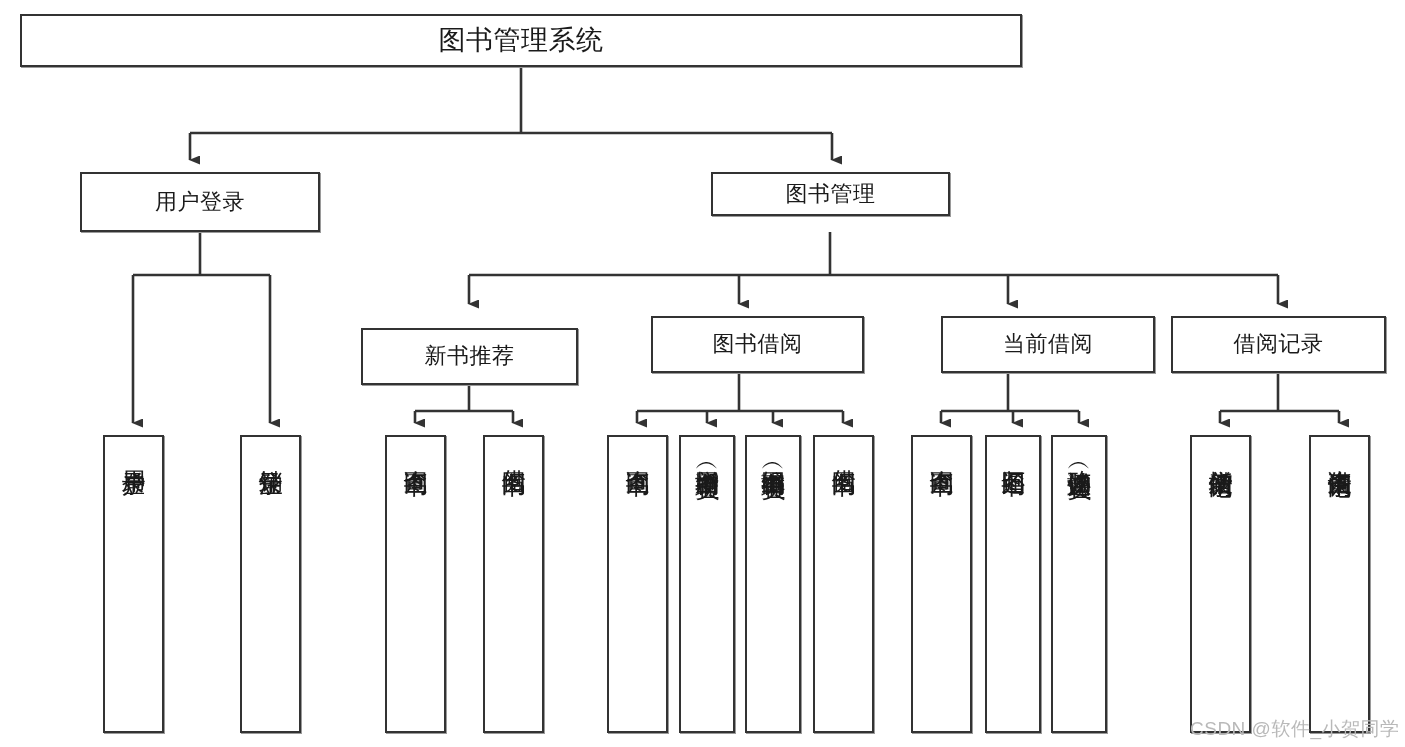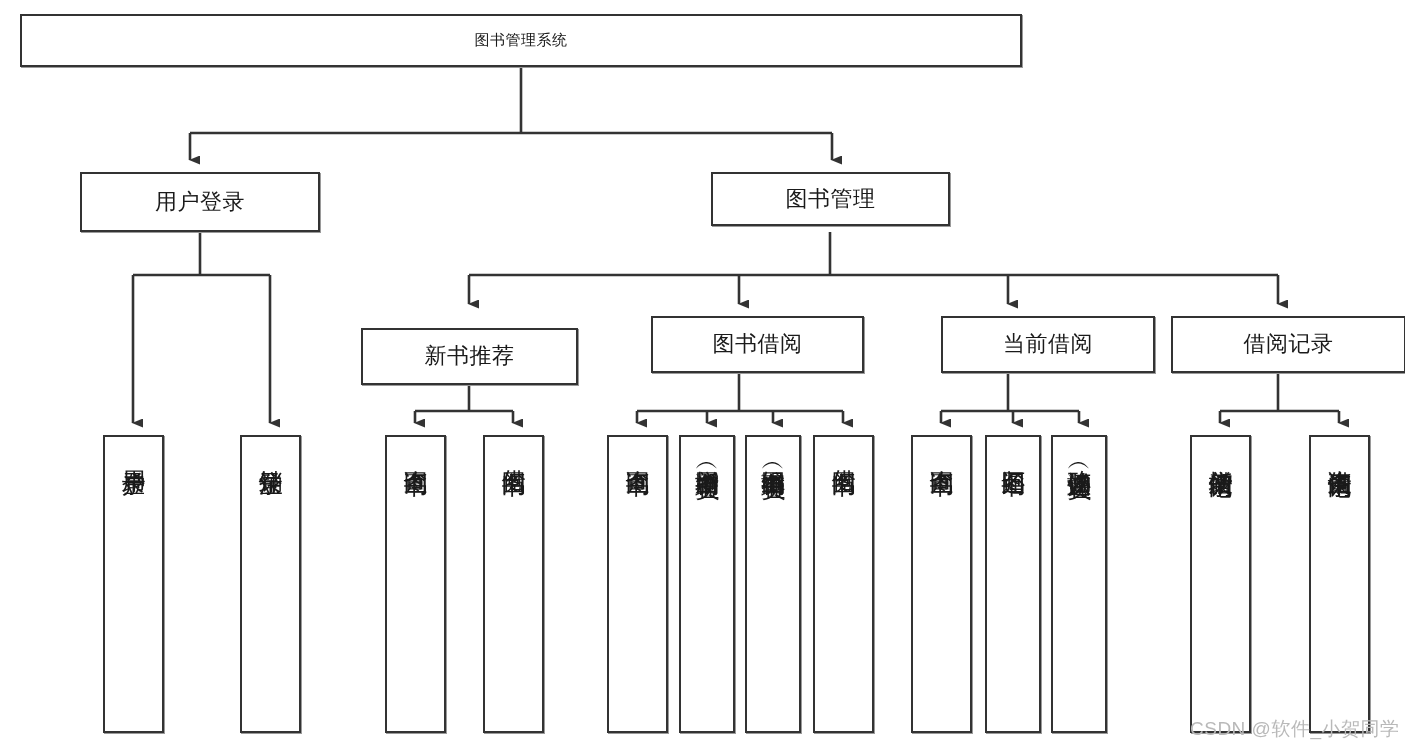--- a/index.html
+++ b/index.html
@@ -36,21 +36,21 @@
     justify-content: center;
     color: #1a1a1a;
     z-index: 2;
   }
   .node .label {
     display: block;
     text-align: center;
     line-height: 1.12;
     letter-spacing: 0.5px;
   }
-  .node.root .label { font-size: 15px; }
+  .node.root .label { font-size: 27px; }
   .node.lvl1 .label { font-size: 22px; }
   .node.lvl2 .label { font-size: 22px; }
   .node.leaf {
     align-items: flex-start;
     padding-top: 14px;
   }
   .node.leaf .label {
     writing-mode: vertical-rl;
     text-orientation: upright;
     font-size: 24px;
@@ -122,34 +122,34 @@
     </g>
   </svg>
 
   <div class="node root" style="left:20px; top:14px; width:1002px; height:53px;">
     <span class="label">图书管理系统</span>
   </div>
 
   <div class="node lvl1" style="left:80px; top:172px; width:240px; height:60px;">
     <span class="label">用户登录</span>
   </div>
-  <div class="node lvl1" style="left:711px; top:172px; width:239px; height:54px;">
+  <div class="node lvl1" style="left:711px; top:172px; width:239px; height:44px;">
     <span class="label">图书管理</span>
   </div>
 
   <div class="node lvl2" style="left:361px; top:328px; width:217px; height:57px;">
     <span class="label">新书推荐</span>
   </div>
   <div class="node lvl2" style="left:633px; top:316px; width:213px; height:57px;margin-left:18px;">
     <span class="label">图书借阅</span>
   </div>
   <div class="node lvl2" style="left:901px; top:316px; width:214px; height:57px;margin-left:40px;">
     <span class="label">当前借阅</span>
   </div>
-  <div class="node lvl2" style="left:1171px; top:316px; width:235px; height:57px;">
+  <div class="node lvl2" style="left:1171px; top:316px; width:215px; height:57px;">
     <span class="label">借阅记录</span>
   </div>
 
   <div class="node leaf" style="left:103px; top:435px; width:61px; height:298px;">
     <span class="label">用户登录</span>
   </div>
   <div class="node leaf" style="left:240px; top:435px; width:61px; height:298px;">
     <span class="label">注销登录</span>
   </div>
   <div class="node leaf" style="left:385px; top:435px; width:61px; height:298px;">

